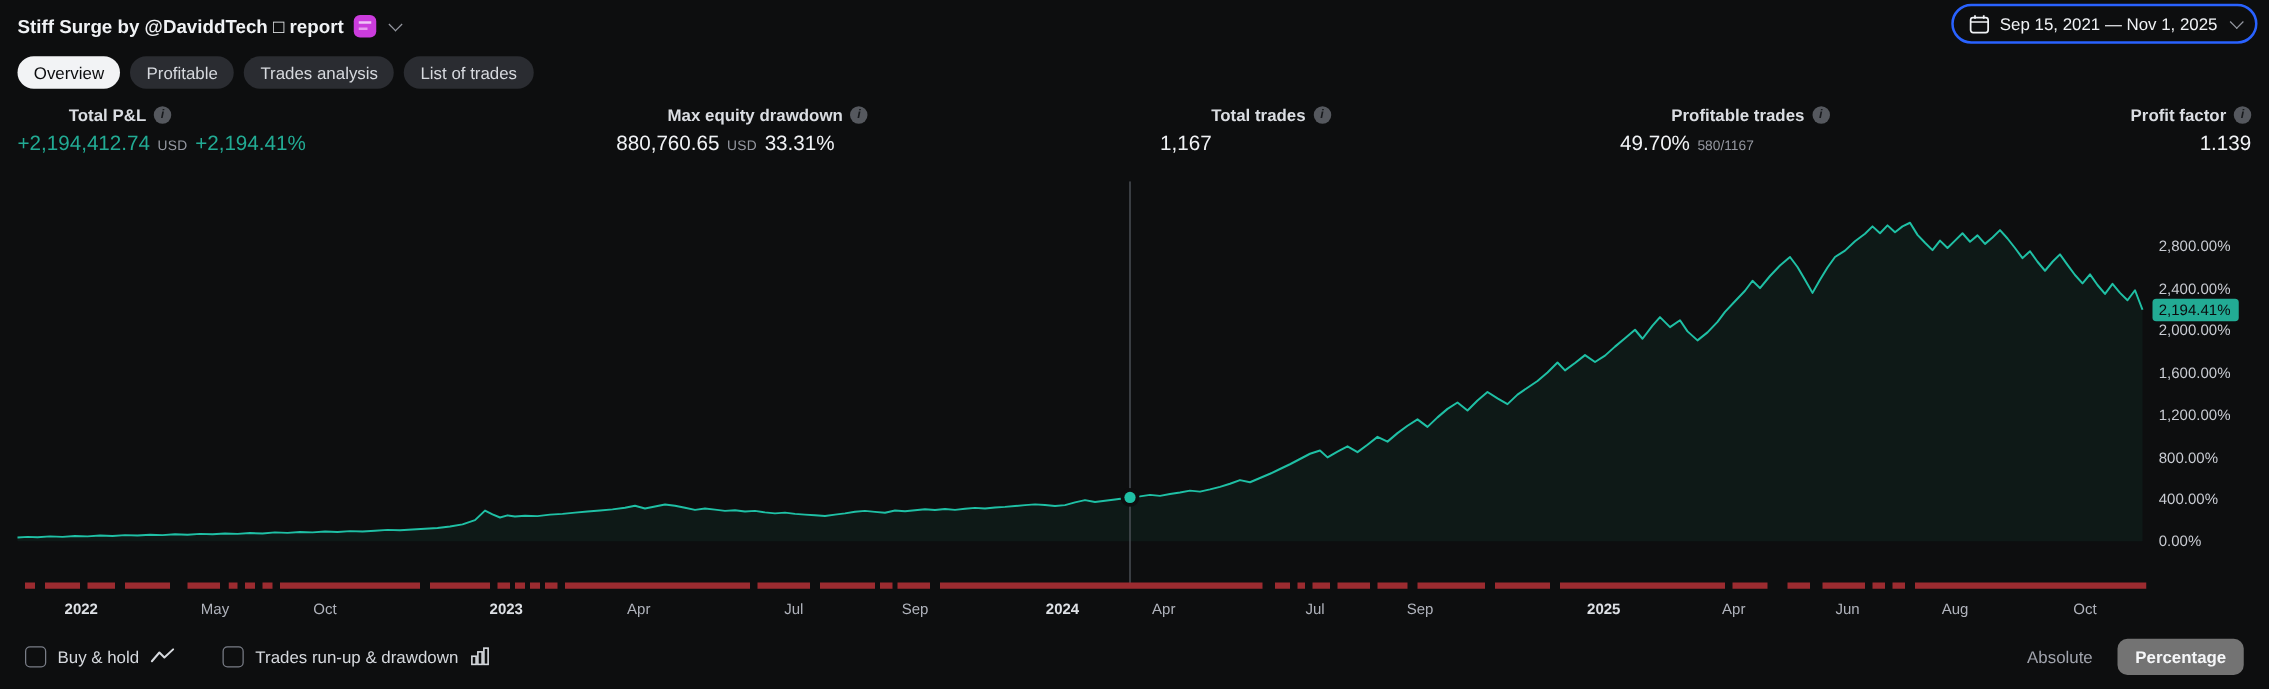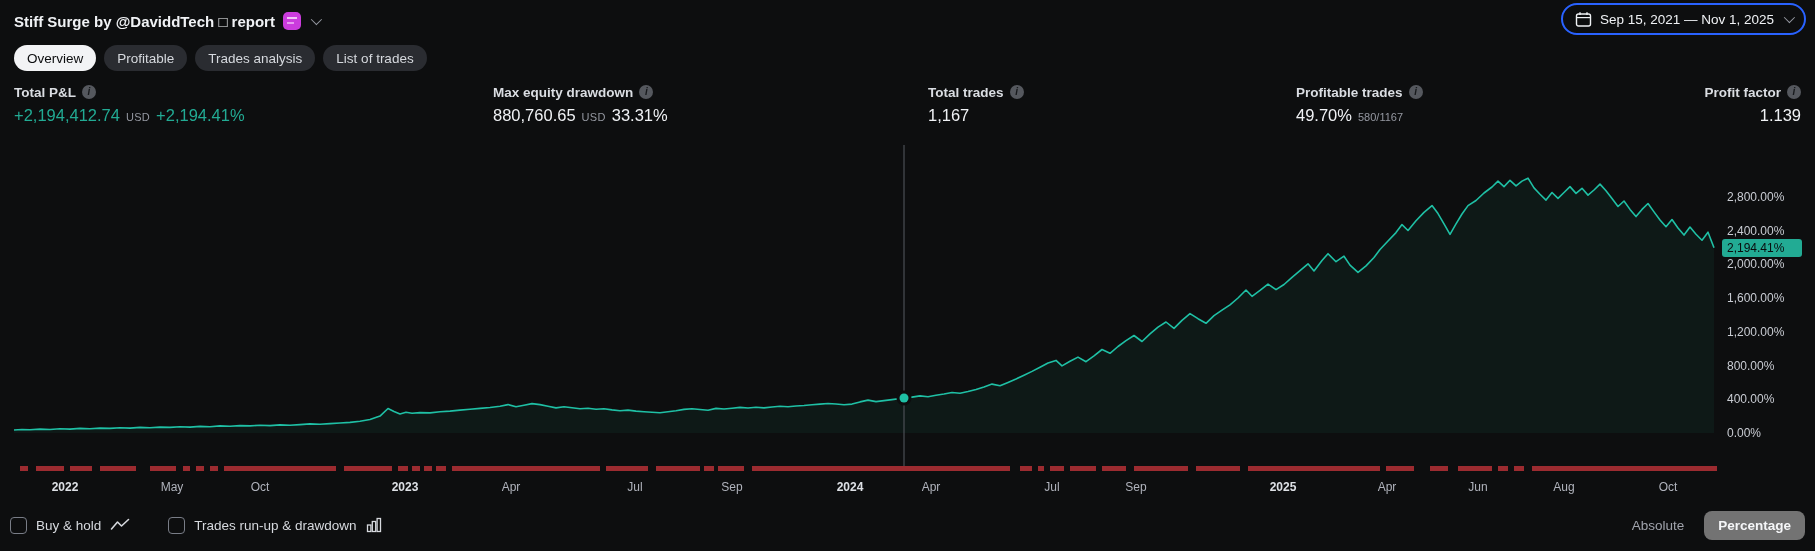--- a/index.html
+++ b/index.html
@@ -21,38 +21,38 @@
   .date-pill span.txt { font-size:13.5px; color:#f0f2f5; margin:0 8px 0 8px; }
   .date-pill .chev { margin-left:2px; }
   
   .tabs { position:absolute; top:45px; left:14px; display:flex; gap:8px; }
   .tab { height:26px; border-radius:13px; border:none; padding:0 13px; font-size:13.5px; font-family:"Liberation Sans",sans-serif; background:#2a2c31; color:#d6d9de; cursor:pointer; }
   .tab.active { background:#f2f3f5; color:#0b0c0e; }
   
   .stats { position:absolute; top:84px; left:0; width:100%; height:45px; }
   .stat { position:absolute; top:0; }
   .stat-head { display:flex; align-items:center; gap:6px; height:16px; }
-  .stat-label { font-size:13.5px; font-weight:bold; color:#dadde2; }
+  .stat-label { font-size:13.5px; font-weight:bold; color:#dadde2;margin-left:41px; }
   .info-icon { width:14px; height:14px; border-radius:50%; background:#55585e; color:#17191c; font-size:10px; font-weight:bold; font-style:italic; display:flex; align-items:center; justify-content:center; line-height:1; }
   .stat-vals { margin-top:6px; display:flex; align-items:baseline; gap:6px; font-size:16.5px; color:#f0f2f5; }
   .teal { color:#22ab94; }
   .unit { font-size:11px; color:#9598a1; letter-spacing:.3px; }
   .sub  { font-size:11px; color:#9598a1; }
   .stat.right { right:14px; text-align:right; }
   .stat.right .stat-head { justify-content:flex-end; }
   .stat.right .stat-vals { justify-content:flex-end; }
   
   #chart-region { position:absolute; top:145px; left:0; width:1593px; height:360px; }
   #curve-svg { position:absolute; top:0; left:0; }
   .y-label { position:absolute; left:1727px; font-size:12px; color:#c9ccd3; white-space:nowrap; }
   .x-label { position:absolute; top:335px; transform:translateX(-50%); font-size:12px; color:#b0b3bc; white-space:nowrap; }
   .x-label.bold { color:#dde0e5; font-weight:bold; }
-  #current-label { position:absolute; left:1722px; border-radius:3px; padding:2px 18px 2px 5px; font-size:12px; color:#0b0c0e; white-space:nowrap; }
-  
-  .controls { position:absolute; top:505px; left:0; width:100%; height:40px; display:flex; align-items:center; padding:0 10px; }
+  #current-label { position:absolute; left:1722px; border-radius:3px; padding:2px 7px 2px 5px; font-size:12px; color:#0b0c0e; white-space:nowrap; }
+  
+  .controls { position:absolute; top:505px; left:0; width:100%; height:40px; display:flex; align-items:center; padding:0 20px; }
   .chk-group { display:flex; align-items:center; gap:9px; cursor:pointer; }
   .chk-group + .chk-group { margin-left:38px; }
   .checkbox { width:17px; height:17px; border:1.5px solid #797d87; border-radius:4px; background:transparent; }
   .chk-label { font-size:13.5px; color:#d6d9de; }
   .mini-icon { display:block; }
   .spacer { flex:1; }
   .mode-abs { font-size:13.5px; color:#a0a3ac; background:none; border:none; padding:6px 12px; cursor:pointer; font-family:"Liberation Sans",sans-serif; }
   .mode-pct { font-size:13.5px; color:#f5f6f8; font-weight:bold; background:#737373; border:none; border-radius:8px; padding:7px 14px; margin-left:8px; cursor:pointer; font-family:"Liberation Sans",sans-serif; }
 </style>
 </head>

